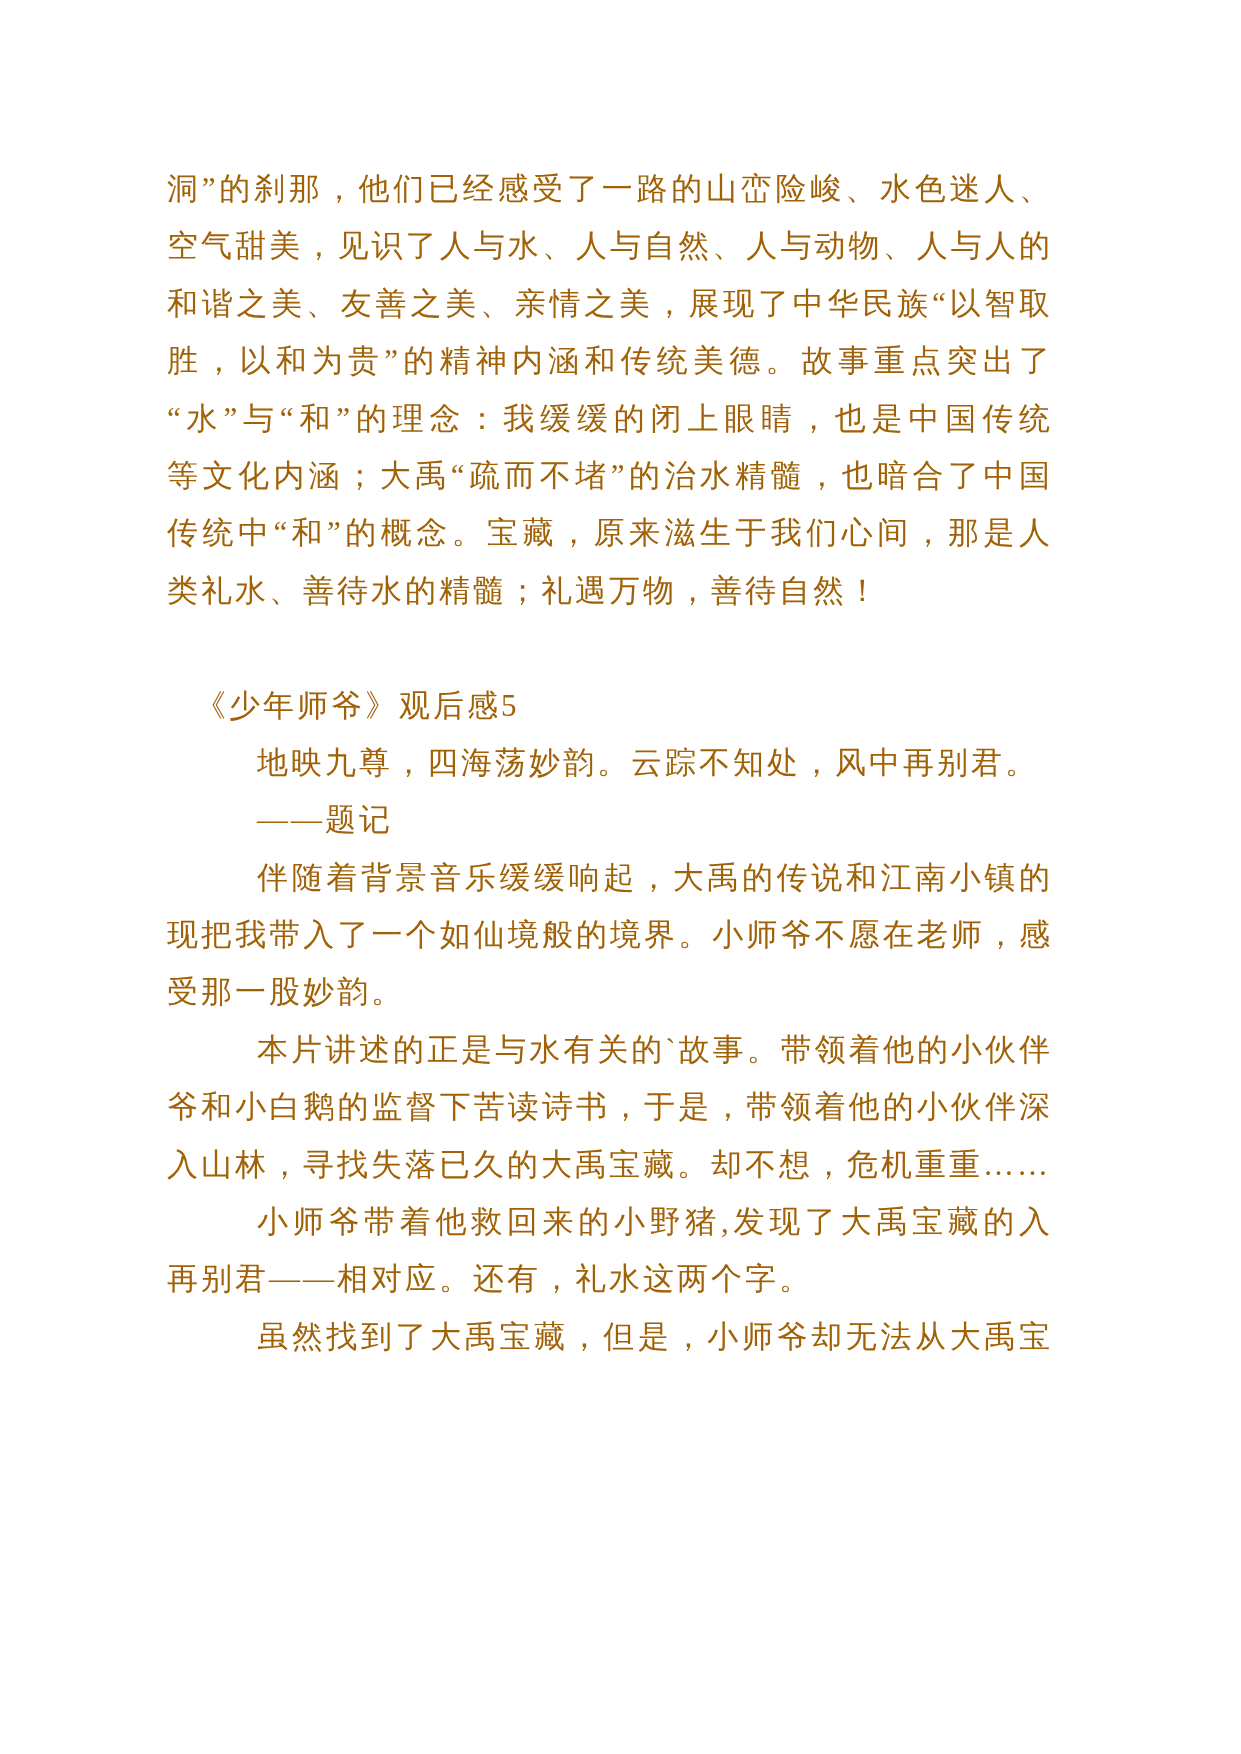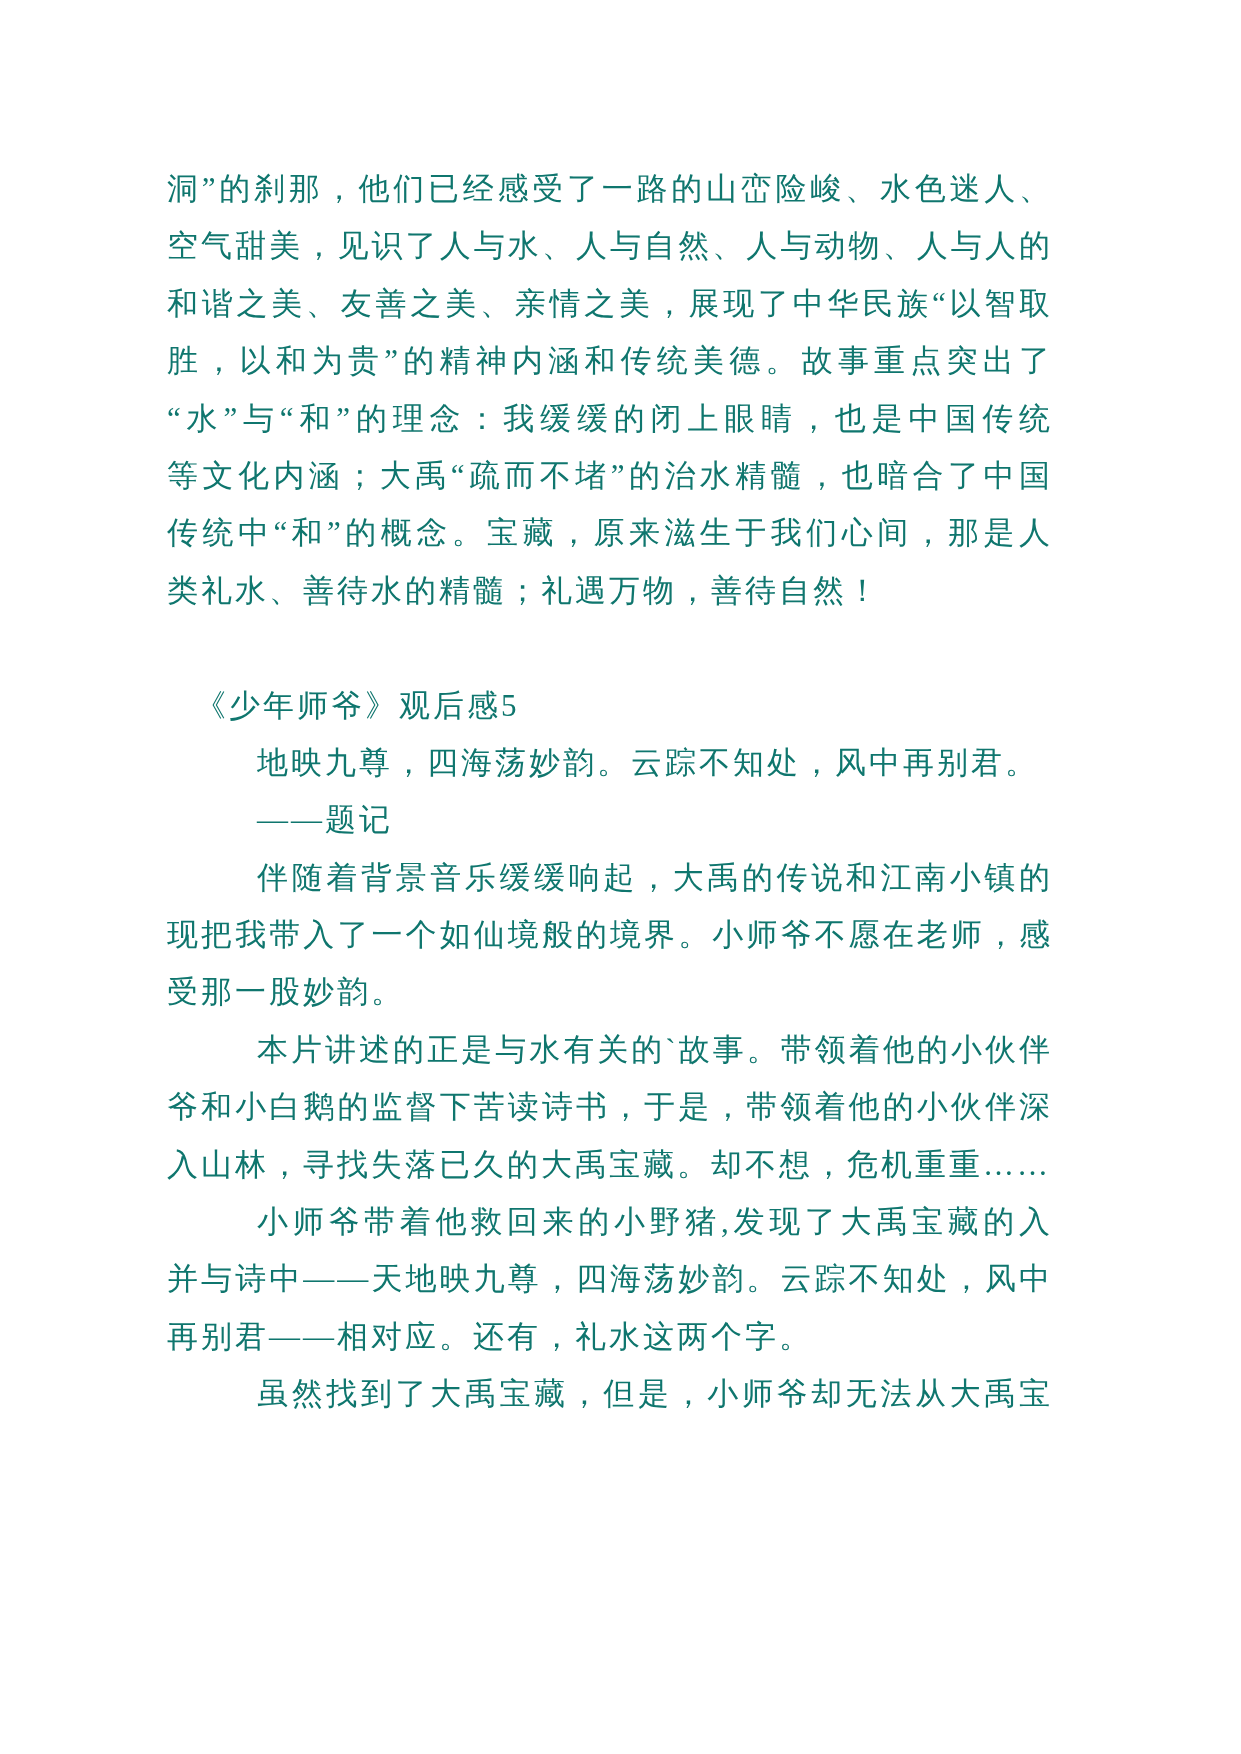--- a/index.html
+++ b/index.html
@@ -47,21 +47,21 @@
   }
   .block.heading {
     margin-top: 57.4px; 
     margin-left: 28px;
   }
 </style>
 </head>
 <body>
 
 <div class="page">
-  <div class="doc" id="doc" style="color: #0f766e;">
+  <div class="doc" id="doc" style="color: #a16207;">
       <div class="block paragraph">
         <div class="line j">洞”的刹那，他们已经感受了一路的山峦险峻、水色迷人、</div>
         <div class="line j">空气甜美，见识了人与水、人与自然、人与动物、人与人的</div>
         <div class="line j">和谐之美、友善之美、亲情之美，展现了中华民族“以智取</div>
         <div class="line j">胜，以和为贵”的精神内涵和传统美德。故事重点突出了</div>
         <div class="line j">“水”与“和”的理念：我缓缓的闭上眼睛，也是中国传统</div>
         <div class="line j">等文化内涵；大禹“疏而不堵”的治水精髓，也暗合了中国</div>
         <div class="line j">传统中“和”的概念。宝藏，原来滋生于我们心间，那是人</div>
         <div class="line">类礼水、善待水的精髓；礼遇万物，善待自然！</div>
       </div>
@@ -79,20 +79,19 @@
         <div class="line j">现把我带入了一个如仙境般的境界。小师爷不愿在老师，感</div>
         <div class="line">受那一股妙韵。</div>
       </div>
       <div class="block paragraph">
         <div class="line j indent">本片讲述的正是与水有关的`故事。带领着他的小伙伴深</div>
         <div class="line j">爷和小白鹅的监督下苦读诗书，于是，带领着他的小伙伴深</div>
         <div class="line">入山林，寻找失落已久的大禹宝藏。却不想，危机重重……</div>
       </div>
       <div class="block paragraph">
         <div class="line j indent">小师爷带着他救回来的小野猪,发现了大禹宝藏的入口，</div>
-        <div class="line j">并与诗中——天地映九尊，四海荡妙韵。云踪不知处，风中</div>
         <div class="line">再别君——相对应。还有，礼水这两个字。</div>
       </div>
       <div class="block paragraph">
         <div class="line j indent">虽然找到了大禹宝藏，但是，小师爷却无法从大禹宝藏</div>
       </div>
     </div>
 </div>
 
 </body></html>

